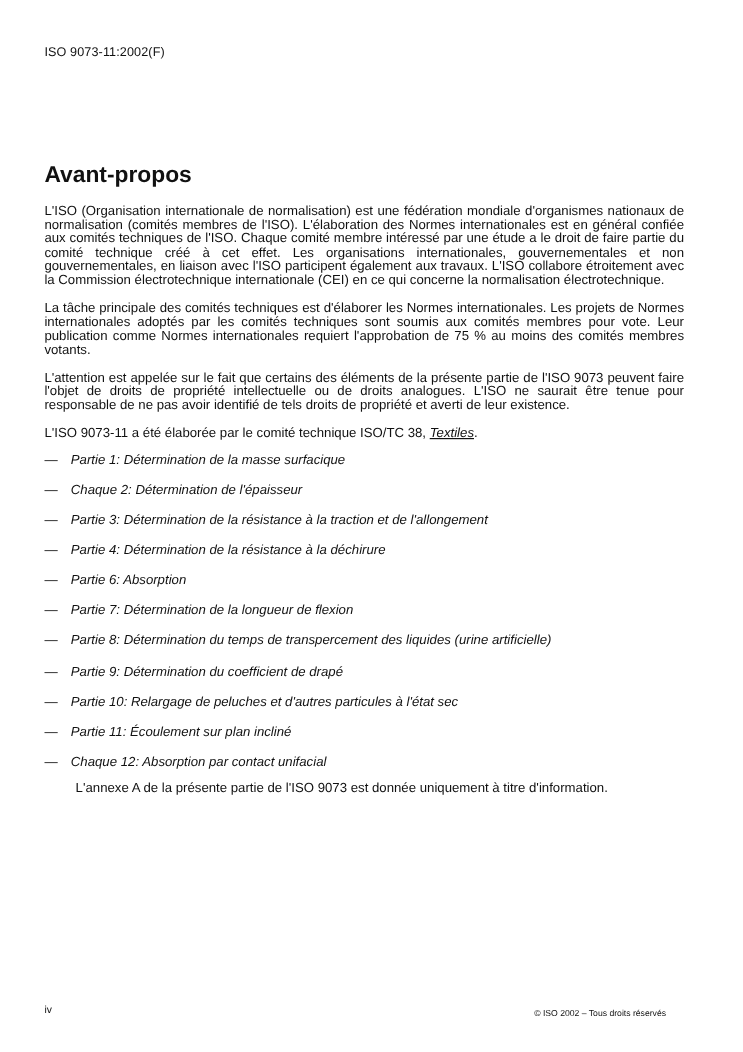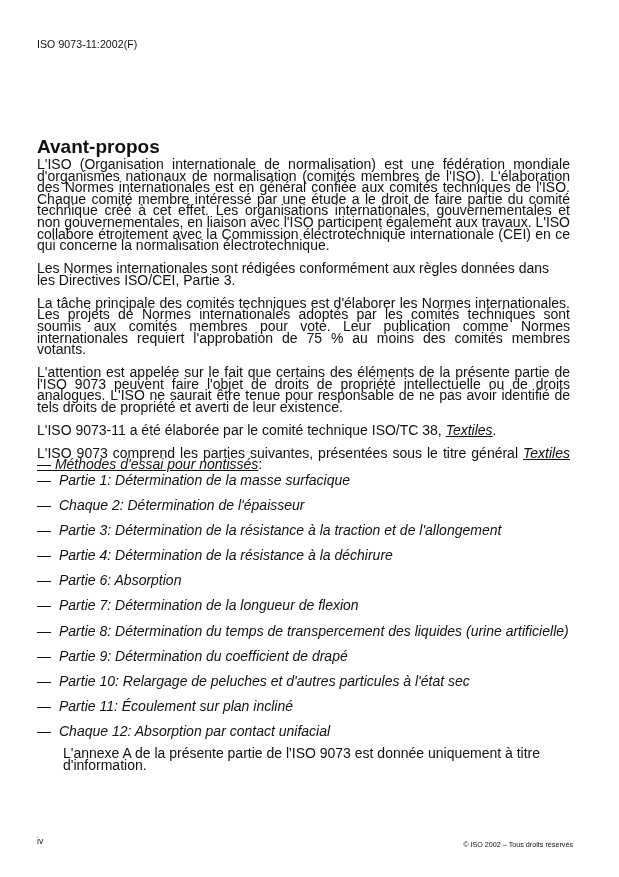--- a/index.html
+++ b/index.html
@@ -9,54 +9,52 @@
   }
   .header-ref {
     position: absolute; left: 37px; top: 38px;
     font-size: 10.5px; font-weight: normal; letter-spacing: 0.1px;
   }
   .title {
     position: absolute; left: 37px; top: 136px;
     font-size: 19px; font-weight: bold; margin: 0;
   }
   .body {
-    position: absolute; left: 37px; top: 159px; width: 533px;
-    font-size: 14px; line-height: 11.6px;
+    position: absolute; left: 37px; top: 171px; width: 533px;
+    font-size: 11px; line-height: 11.6px;
   }
   .body p { margin: 0 0 11.4px 0; text-align: justify; }
   .body p.left { text-align: left; }
   .list { margin: 0 0 0 0; padding: 0; list-style: none; }
   .list li {
     display: flex; align-items: baseline;
     height: 25.1px; font-style: italic;
   }
   .list .dash { width: 22px; font-style: normal; flex: none; }
   .it { font-style: italic; text-decoration: underline; }
   .after-list { margin-top: -3px !important; padding-left: 26px; }
   .footer-left {
     position: absolute; left: 37px; top: 836px; font-size: 8.6px;
   }
   .footer-right {
-    position: absolute; right: 46px; top: 840px; font-size: 7.2px; padding-left: 32px;
+    position: absolute; right: 64px; top: 840px; font-size: 7.2px; padding-left: 32px;
   }
 </style>
 </head>
 <body>
 
 <div class="header-ref">ISO 9073-11:2002(F)</div>
 
 <h1 class="title">Avant-propos</h1>
 
 <div class="body">
   <p>L'ISO (Organisation internationale de normalisation) est une fédération mondiale d'organismes nationaux de normalisation (comités membres de l'ISO). L'élaboration des Normes internationales est en général confiée aux comités techniques de l'ISO. Chaque comité membre intéressé par une étude a le droit de faire partie du comité technique créé à cet effet. Les organisations internationales, gouvernementales et non gouvernementales, en liaison avec l'ISO participent également aux travaux. L'ISO collabore étroitement avec la Commission électrotechnique internationale (CEI) en ce qui concerne la normalisation électrotechnique.</p>
-  <p class="left">Les Normes internationales sont rédigées conformément aux règles données dans les Directives ISO/CEI, Partie 3.</p>
   <p>La tâche principale des comités techniques est d'élaborer les Normes internationales. Les projets de Normes internationales adoptés par les comités techniques sont soumis aux comités membres pour vote. Leur publication comme Normes internationales requiert l'approbation de 75 % au moins des comités membres votants.</p>
   <p>L'attention est appelée sur le fait que certains des éléments de la présente partie de l'ISO 9073 peuvent faire l'objet de droits de propriété intellectuelle ou de droits analogues. L'ISO ne saurait être tenue pour responsable de ne pas avoir identifié de tels droits de propriété et averti de leur existence.</p>
   <p class="left"><span>L'ISO 9073-11 a été élaborée par le comité technique ISO/TC 38, </span><span class="it">Textiles</span><span>.</span></p>
-  <p style="margin-bottom:4px"><span>L'ISO 9073 comprend les parties suivantes, présentées sous le titre général </span><span class="it">Textiles — Méthodes d'essai pour nontissés</span><span>:</span></p>
 
   <ul class="list">
     <li>
         <span class="dash">—</span>
         <span>Partie 1: Détermination de la masse surfacique</span>
       </li>
     <li>
         <span class="dash">—</span>
         <span>Chaque 2: Détermination de l'épaisseur</span>
       </li>

